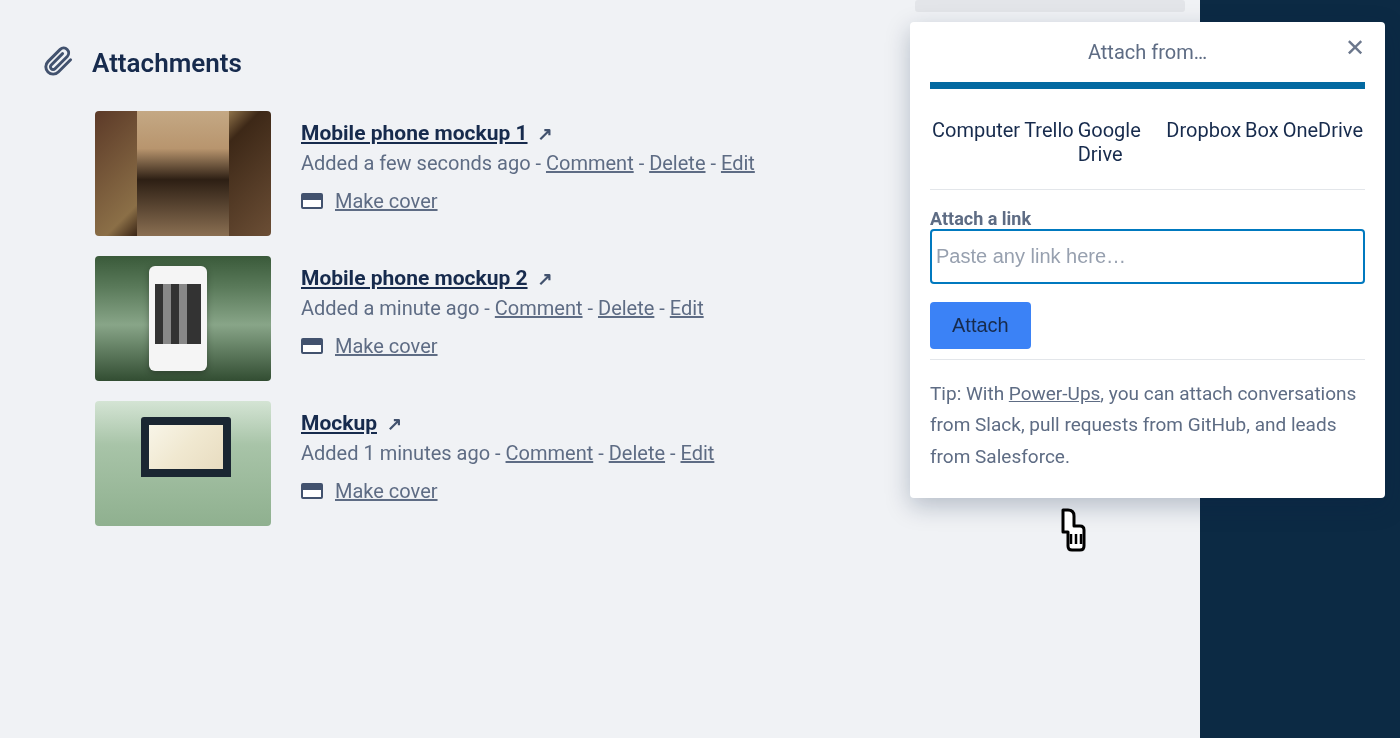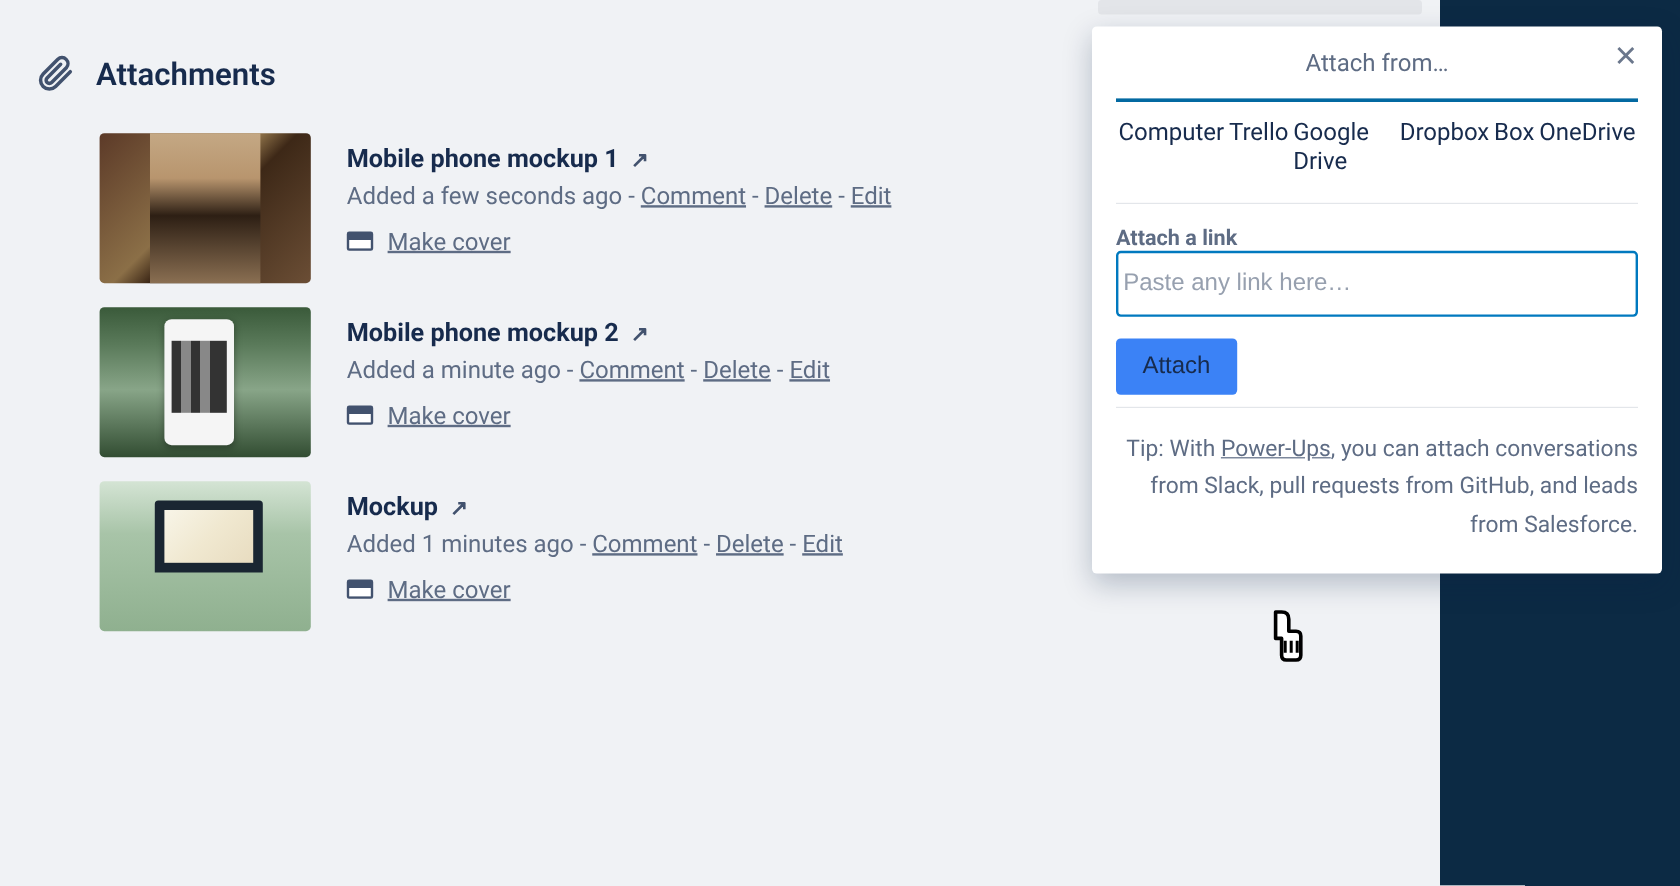--- a/index.html
+++ b/index.html
@@ -25,21 +25,21 @@
     right: 215px;
     top: 0;
     width: 270px;
     height: 12px;
     background: #e3e5e9;
     border-radius: 3px;
   }
 
   .attachments-section {
     position: absolute;
-    left: 30px;
+    left: 42px;
     top: 45px;
     width: 850px;
   }
   .section-header {
     display: flex;
     align-items: center;
     gap: 18px;
     margin-bottom: 30px;
   }
   .section-header .icon { color: #42526e; }
@@ -120,20 +120,21 @@
   .attachment-title-row {
     display: flex;
     align-items: center;
     gap: 10px;
     margin-bottom: 6px;
   }
   .attachment-title {
     font-size: 21px;
     font-weight: 700;
     color: #172b4d;
+    text-decoration: underline;
   }
   .ext-arrow {
     font-size: 18px;
     color: #42526e;
     font-weight: 700;
   }
   .meta-row {
     font-size: 20px;
     color: #5e6c84;
     margin-bottom: 14px;
@@ -188,22 +189,22 @@
     width: 475px;
     background: #fff;
     border-radius: 4px;
     box-shadow: 0 8px 24px rgba(9,30,66,0.25);
     padding: 0 20px 26px 20px;
   }
   .popover-header {
     position: relative;
     text-align: center;
     padding: 18px 0;
-    border-bottom: 3px solid #0369a1;
-    margin-bottom: 0;
+    border-bottom: 7px solid #0369a1;
+    margin-bottom: 16px;
   }
   .popover-title {
     font-size: 20px;
     color: #5e6c84;
     font-weight: 400;
   }
   .popover-close {
     position: absolute;
     right: 0;
     top: 14px;
@@ -251,21 +252,20 @@
     padding: 12px 22px;
     font-size: 20px;
     color: #172b4d;
     border-radius: 4px;
     cursor: pointer;
   }
   .tip-text {
     font-size: 19px;
     color: #5e6c84;
     line-height: 1.65;
-    text-align: right;
   }
   .tip-text .pu-link {
     text-decoration: underline;
     color: #5e6c84;
     cursor: pointer;
   }
 
   .cursor {
     position: absolute;
     right: 302px;

